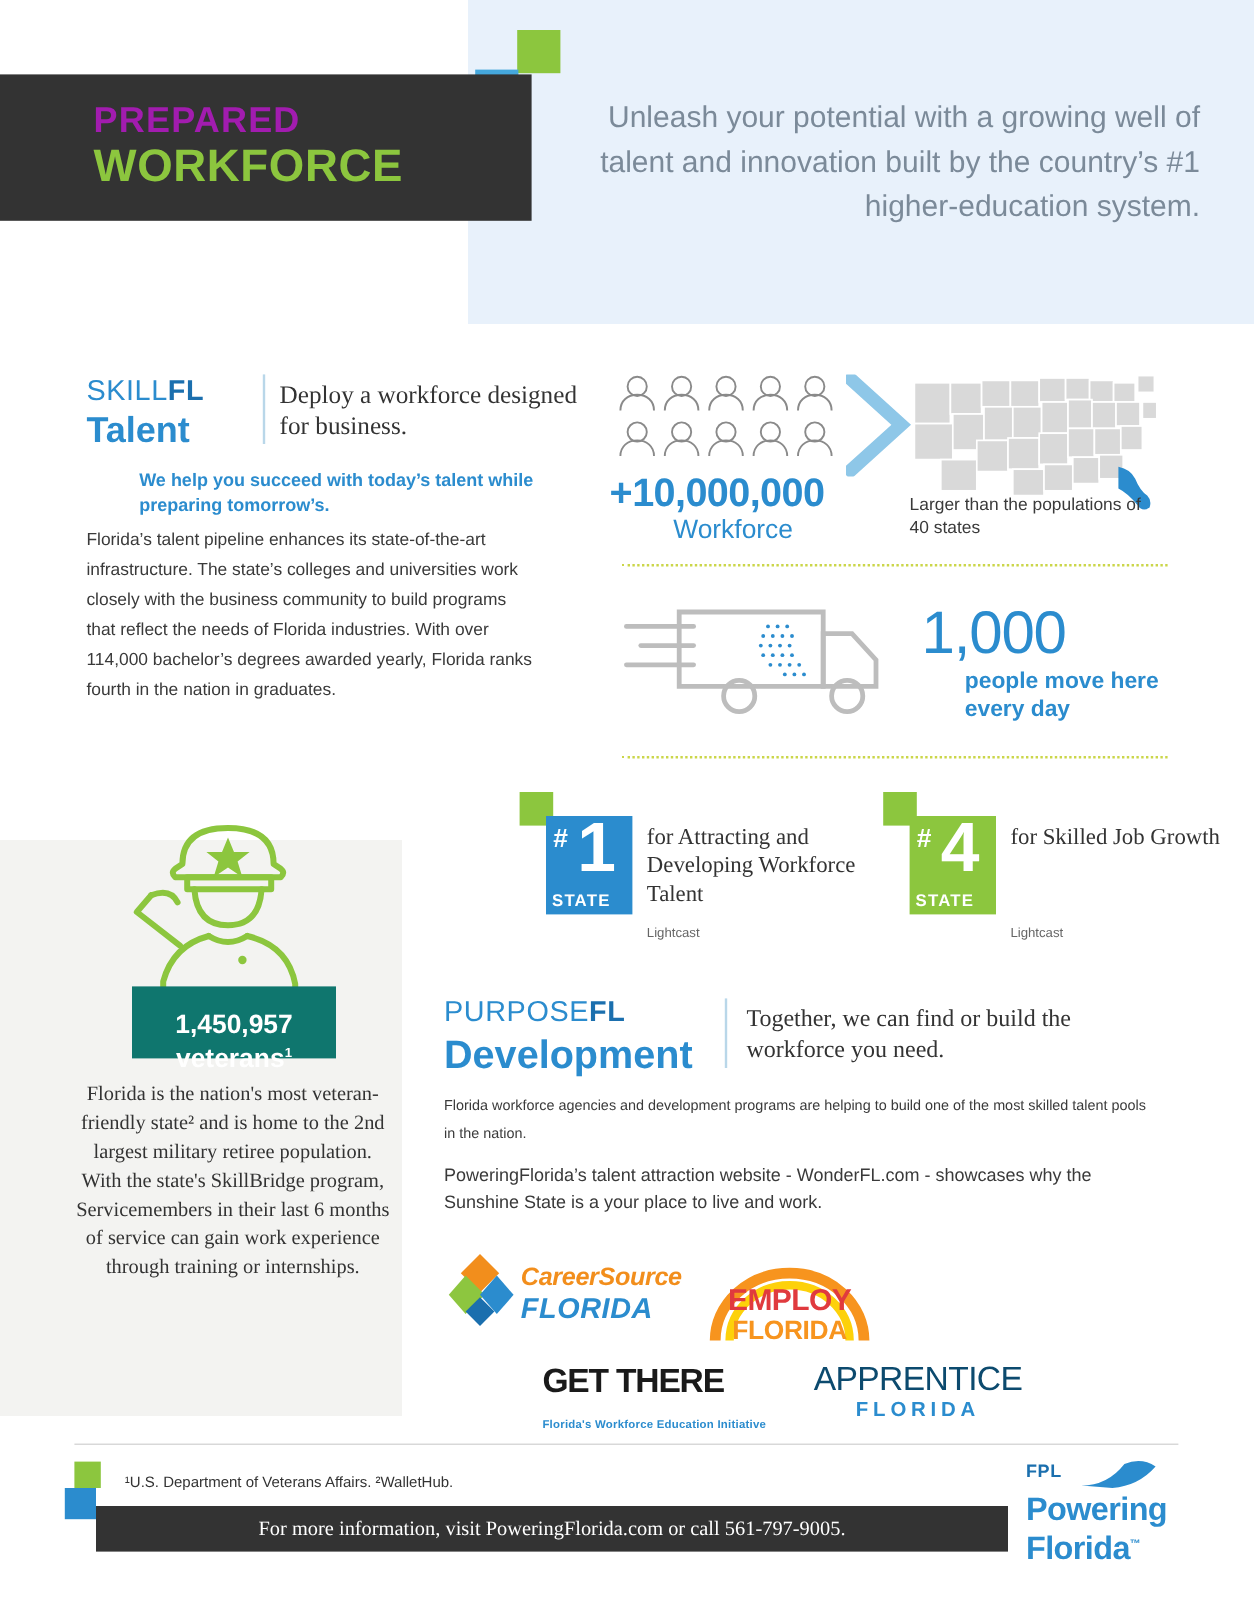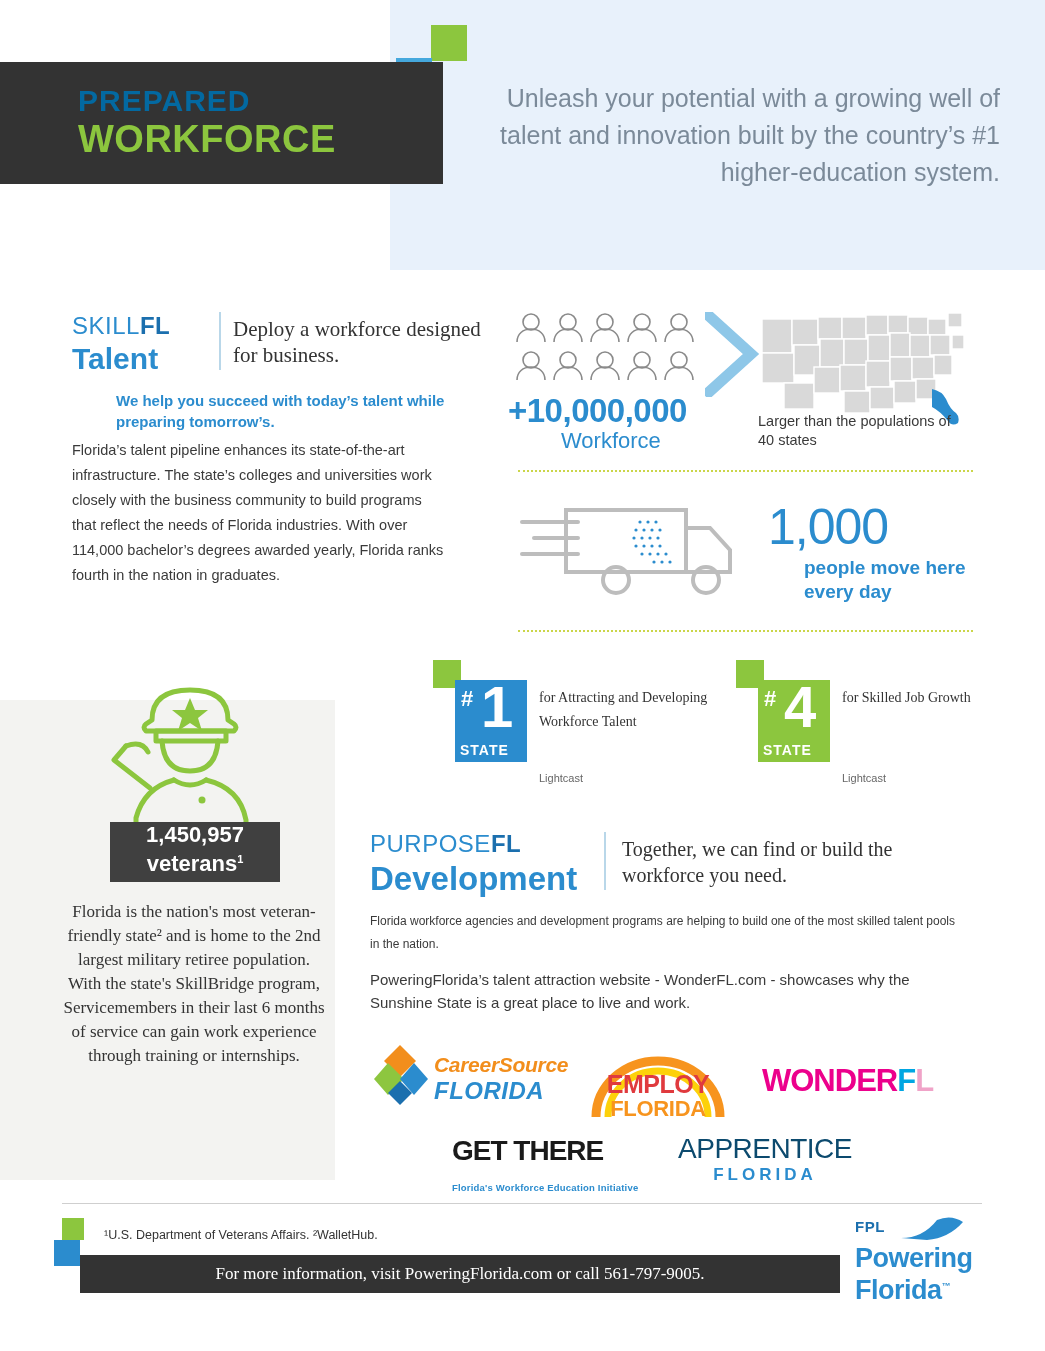--- a/index.html
+++ b/index.html
@@ -23,21 +23,21 @@
   .sq-blue-top {
     position: absolute; left: 396px; top: 58px; width: 36px; height: 36px;
     background: #45a8dd;
   }
   .title-block {
     position: absolute; left: 0; top: 62px; width: 443px; height: 122px;
     background: #333333;
   }
   .title-prepared {
     position: absolute; left: 78px; top: 84px;
-    font-size: 30px; letter-spacing: 1px; color: #0369a1; font-weight: bold;
+    font-size: 30px; letter-spacing: 1px; color: #a21caf; font-weight: bold;
   }
   .title-workforce {
     position: absolute; left: 78px; top: 118px;
     font-size: 38px; letter-spacing: 0.5px; color: #8cc63e; font-weight: bold;
   }
   .header-sub {
     position: absolute; left: 440px; top: 80px; width: 560px;
     text-align: right;
     font-size: 25px; line-height: 37px; color: #7b8a99; font-weight: 300;
   }
@@ -105,43 +105,43 @@
   .rank .box {
     width: 72px; height: 82px; display: block;
     color: #fff; position: relative;
   }
   .rank .hash { position: absolute; left: 6px; top: 6px; font-size: 22px; font-weight: bold; }
   .rank .num { position: absolute; left: 26px; top: -2px; font-size: 58px; font-weight: bold; line-height: 1; }
   .rank .state { position: absolute; left: 5px; bottom: 4px; font-size: 14px; font-weight: bold; letter-spacing: 1px; }
   .rank .label {
     position: absolute; left: 84px; top: 6px; width: 190px;
     font-family: "Liberation Serif", serif;
-    font-size: 14px; line-height: 24px; color: #333;
+    font-size: 19px; line-height: 24px; color: #333;
   }
   .rank .src {
     position: absolute; left: 84px; top: 92px; font-size: 11px; color: #666;
   }
   #rank1 { left: 455px; top: 680px; }
   #rank1 .box { background: #2b8cce; }
   #rank1 .sq-accent { background: #8cc63e; left: -22px; top: -20px; }
   #rank2 { left: 758px; top: 680px; }
   #rank2 .box { background: #8cc63e; }
   #rank2 .sq-accent { background: #8cc63e; left: -22px; top: -20px; }
   #rank2 .src { left: 84px; }
 
   
   .vet-panel {
     position: absolute; left: 0; top: 700px; width: 335px; height: 480px;
     background: #f3f3f1;
   }
   .vet-icon { position: absolute; left: 90px; top: 672px; }
   .vet-badge {
     position: absolute; left: 110px; top: 822px; width: 170px; height: 60px;
-    background: #404040; color: #fff; text-align: center;
-    padding-top: 1px;
+    background: #0f766e; color: #fff; text-align: center;
+    padding-top: 20px;
   }
   .vet-badge .n { font-size: 22px; font-weight: bold; line-height: 24px; }
   .vet-badge .w { font-size: 22px; font-weight: bold; line-height: 24px; }
   .vet-badge sup { font-size: 11px; }
   .vet-text {
     position: absolute; left: 60px; top: 900px; width: 268px;
     text-align: center;
     font-family: "Liberation Serif", serif;
     font-size: 17px; line-height: 24px; color: #333;
   }
@@ -400,21 +400,21 @@
 </div>
 <div class="vet-text">Florida is the nation's most veteran-friendly state² and is home to the 2nd largest military retiree population. With the state's SkillBridge program, Servicemembers in their last 6 months of service can gain work experience through training or internships.</div>
 
 <div class="purpose-head">
   <div class="purpose-kicker"><span>PURPOSE</span><b>FL</b></div>
   <div class="purpose-title">Development</div>
 </div>
 <div class="vrule purpose-rule"></div>
 <div class="purpose-tagline">Together, we can find or build the workforce you need.</div>
 <div class="purpose-p1">Florida workforce agencies and development programs are helping to build one of the most skilled talent pools in the nation.</div>
-<div class="purpose-p2">PoweringFlorida’s talent attraction website - WonderFL.com - showcases why the Sunshine State is a great place to live and work.</div>
+<div class="purpose-p2">PoweringFlorida’s talent attraction website - WonderFL.com - showcases why the Sunshine State is a your place to live and work.</div>
 
 <div class="logos">
 
   <div class="logo" style="left:2px;top:8px;font-style:italic;">
     <svg width="58" height="62" viewBox="0 0 58 62">
       <polygon points="28,2 44,18 28,34 12,18" fill="#f28e1c"></polygon>
       <polygon points="12,20 28,36 12,52 -2,36" fill="#8dc63f" transform="translate(4,0)"></polygon>
       <polygon points="44,20 58,36 44,52 30,36" fill="#2b8cce" transform="translate(-2,0)"></polygon>
       <polygon points="28,38 40,50 28,62 16,50" fill="#1b6fae"></polygon>
     </svg>
@@ -428,23 +428,20 @@
     <svg width="140" height="80" viewBox="0 0 140 80" style="position:absolute;left:0;top:0;">
       <path d="M8 74 a62 56 0 0 1 124 0" fill="none" stroke="#f7941e" stroke-width="9"></path>
       <path d="M20 74 a50 46 0 0 1 100 0" fill="none" stroke="#fdd10a" stroke-width="7"></path>
     </svg>
     <div class="employ-txt">
       <div class="e1">EMPLOY</div>
       <div class="e2">FLORIDA</div>
     </div>
   </div>
 
-  <div class="wonder">
-    <span class="w1">WONDER</span><span class="w3">F</span><span class="w4">L</span>
-  </div>
 
   <div class="getthere">
     <div class="gt-main"><span>GET THERE</span></div>
     <div class="gt-sub">Florida's Workforce Education Initiative</div>
   </div>
 
   <div class="apprentice">
     <div class="ap1">APPRENTICE</div>
     <div class="ap2">FLORIDA</div>
   </div>

